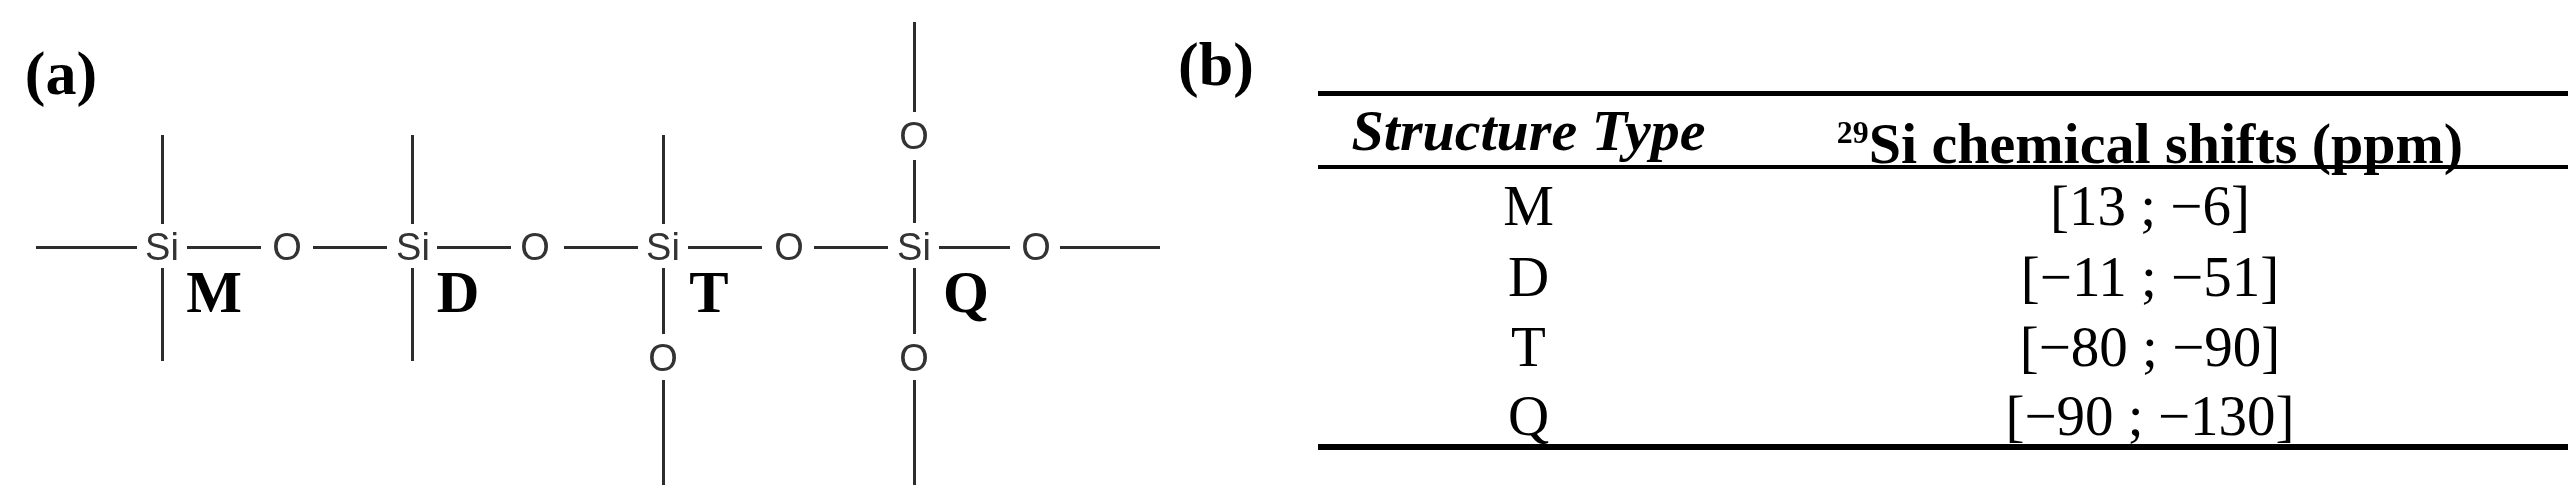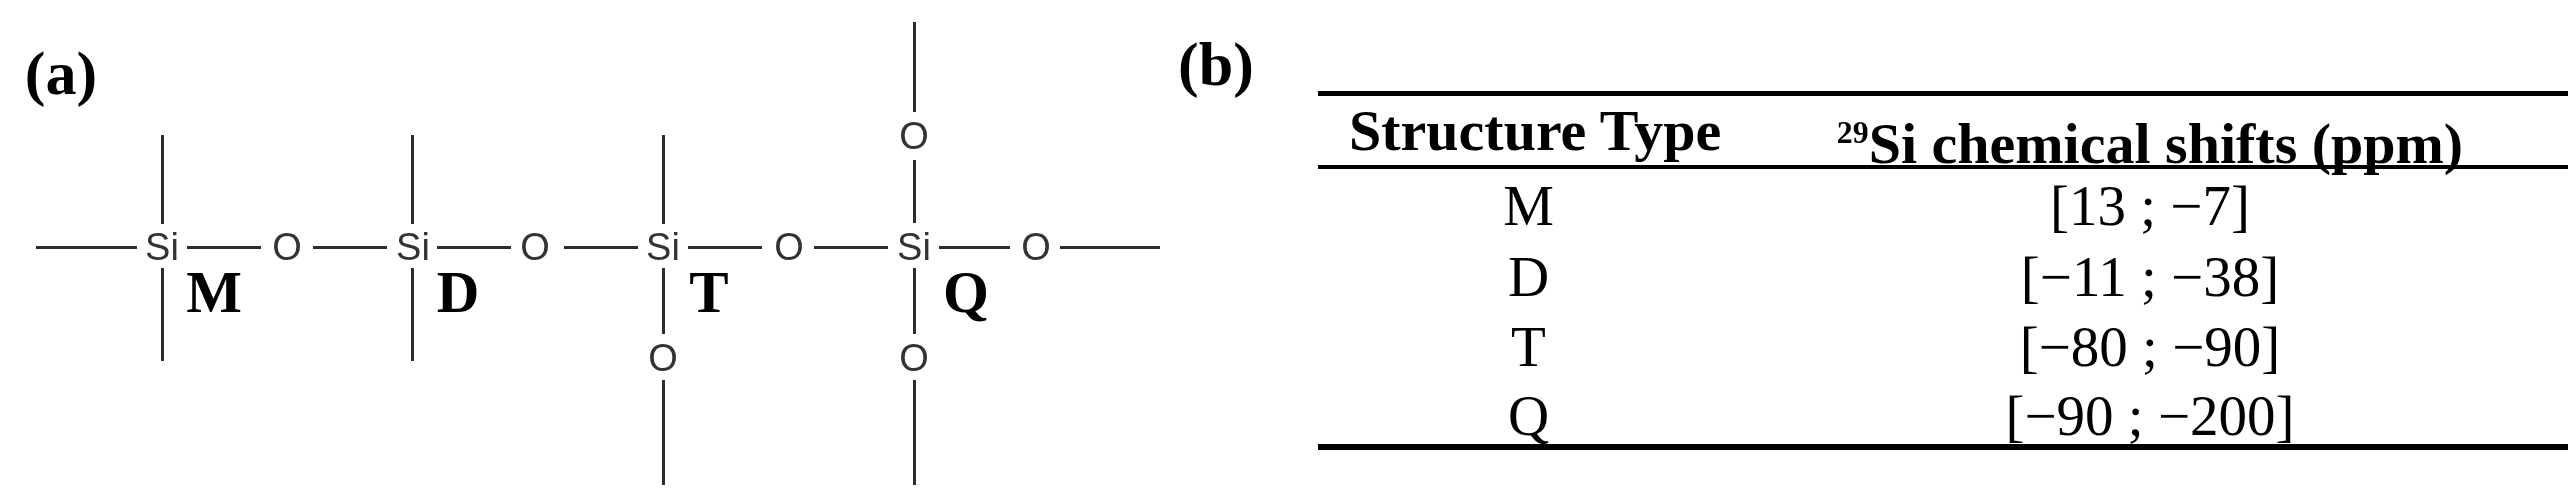--- a/index.html
+++ b/index.html
@@ -120,32 +120,32 @@
   </div>
 
   <div class="panel-label" style="left:1216px; top:64px;">(b)</div>
 
   <div>
 
     <div class="rule" style="left:1318px; top:91px; width:1250px; height:5px;"></div>
     <div class="rule" style="left:1318px; top:165px; width:1250px; height:3.7px;"></div>
     <div class="rule" style="left:1318px; top:444px; width:1250px; height:5.6px;"></div>
 
-    <div class="th-cell" style="left:1349px; width:359px; top:131px;">Structure Type</div>
+    <div class="th-cell" style="left:1349px; width:359px; top:131px;font-style:italic;">Structure Type</div>
     <div class="th-cell" style="left:1785px; width:730px; top:131px;margin-top:13px;">
       <sup>29</sup><span>Si chemical shifts (ppm)</span>
     </div>
 
     <div class="td-cell" style="left:1349px; width:359px;  top:206px;">M</div>
-    <div class="td-cell" style="left:1785px; width:730px; top:206px;">[13 ; −7]</div>
+    <div class="td-cell" style="left:1785px; width:730px; top:206px;">[13 ; −6]</div>
 
     <div class="td-cell" style="left:1349px; width:359px;  top:277px;">D</div>
-    <div class="td-cell" style="left:1785px; width:730px; top:277px;">[−11 ; −38]</div>
+    <div class="td-cell" style="left:1785px; width:730px; top:277px;">[−11 ; −51]</div>
 
     <div class="td-cell" style="left:1349px; width:359px;  top:347px;">T</div>
     <div class="td-cell" style="left:1785px; width:730px; top:347px;">[−80 ; −90]</div>
 
     <div class="td-cell" style="left:1349px; width:359px;  top:416px;">Q</div>
-    <div class="td-cell" style="left:1785px; width:730px; top:416px;">[−90 ; −200]</div>
+    <div class="td-cell" style="left:1785px; width:730px; top:416px;">[−90 ; −130]</div>
   </div>
 
 </div>
 
 
 </body></html>

